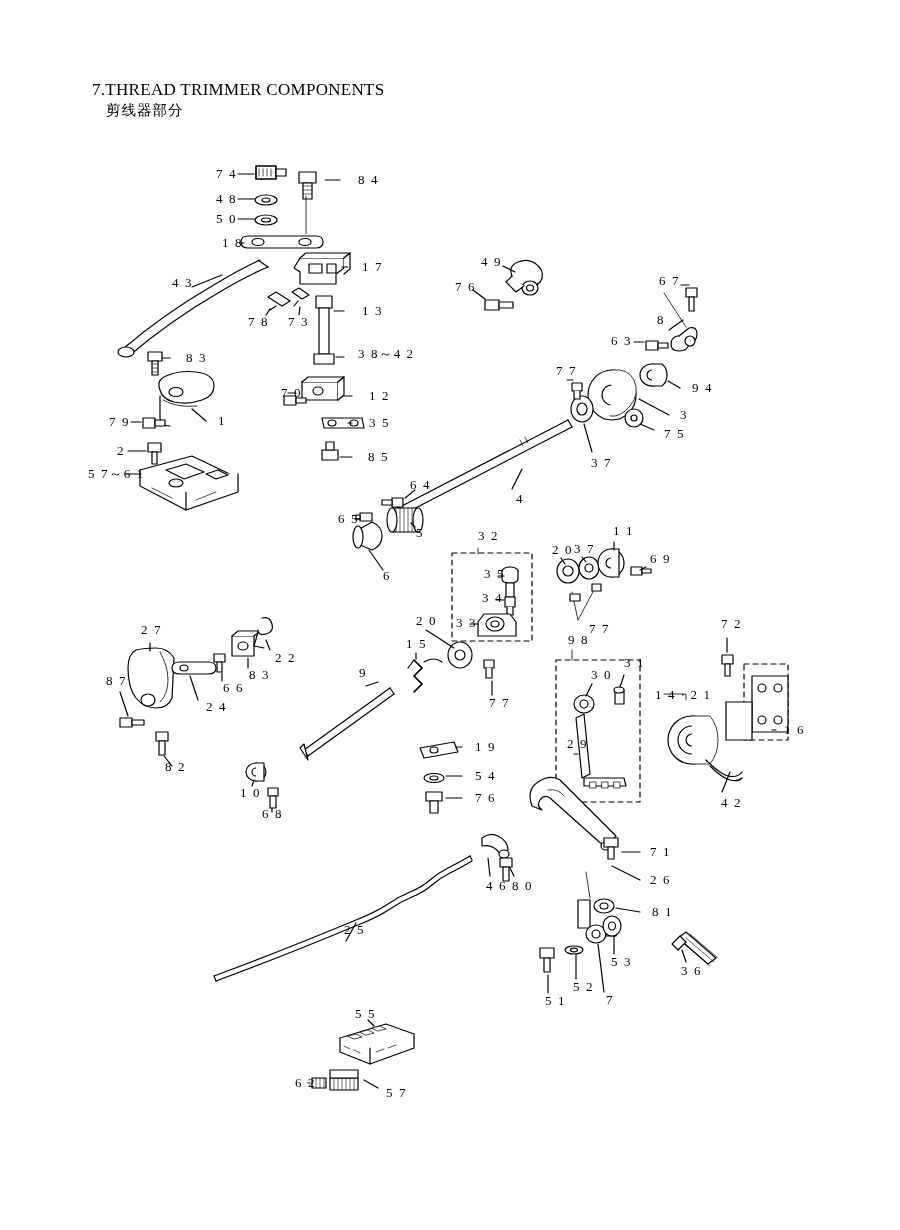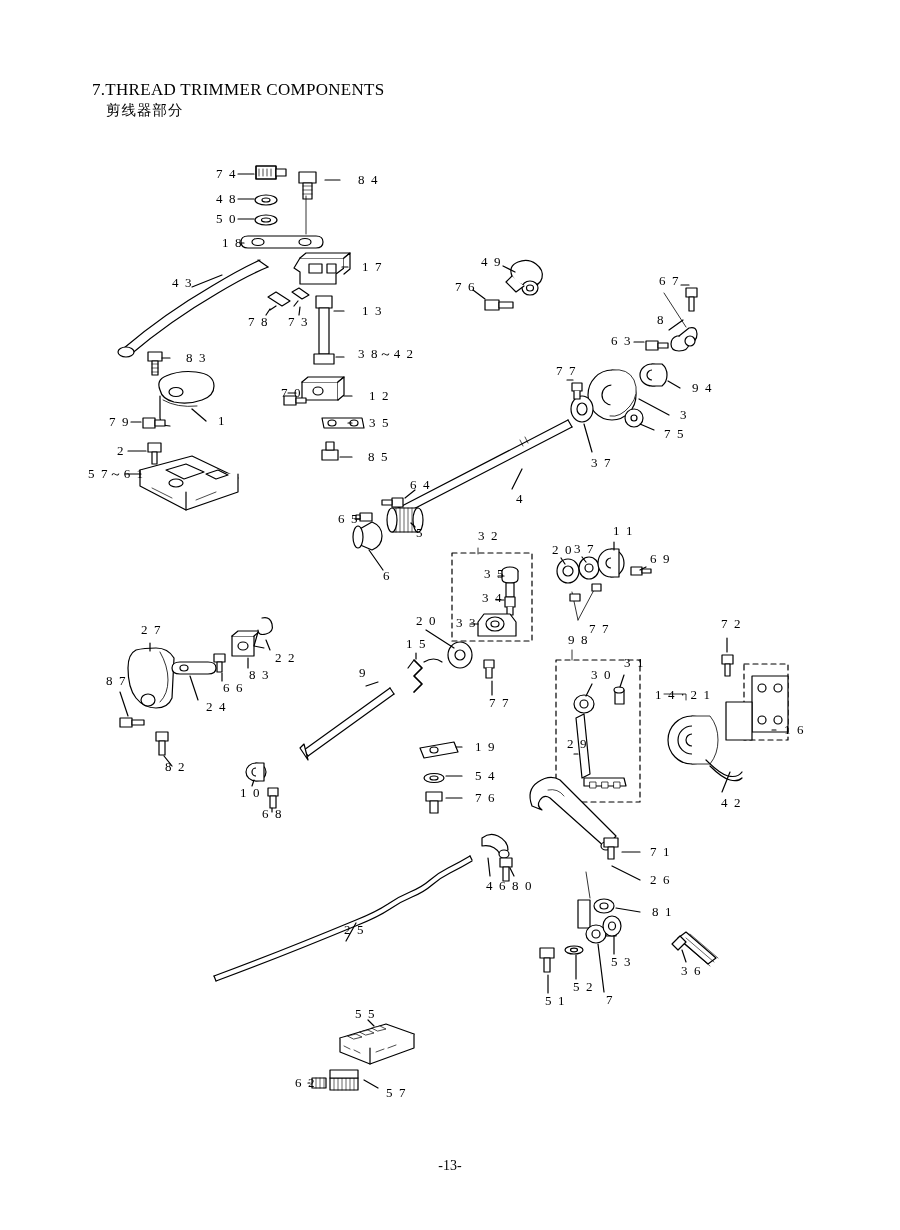--- a/index.html
+++ b/index.html
@@ -651,14 +651,13 @@
   <div class="lbl" style="left:344px;top:923px">2 5</div>
   <div class="lbl" style="left:611px;top:955px">5 3</div>
   <div class="lbl" style="left:681px;top:964px">3 6</div>
   <div class="lbl" style="left:545px;top:994px">5 1</div>
   <div class="lbl" style="left:573px;top:980px">5 2</div>
   <div class="lbl" style="left:606px;top:993px">7</div>
   <div class="lbl" style="left:355px;top:1007px">5 5</div>
   <div class="lbl" style="left:295px;top:1076px">6 2</div>
   <div class="lbl" style="left:386px;top:1086px">5 7</div>
 
-  <div class="page-num">-13-</div>
 </div>
 
 </body></html>

